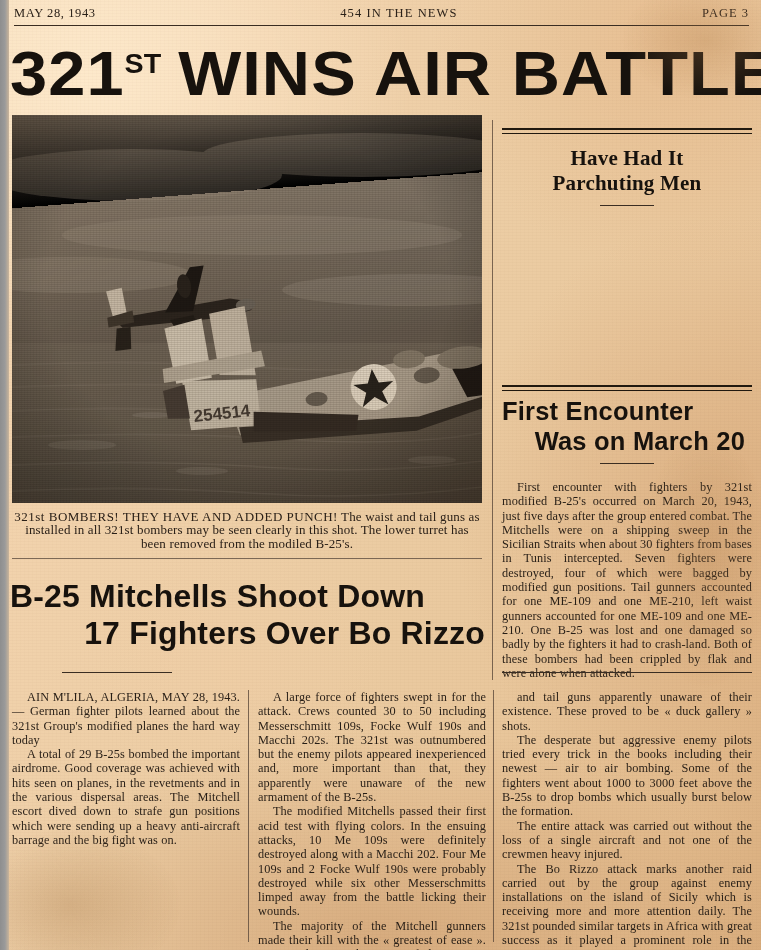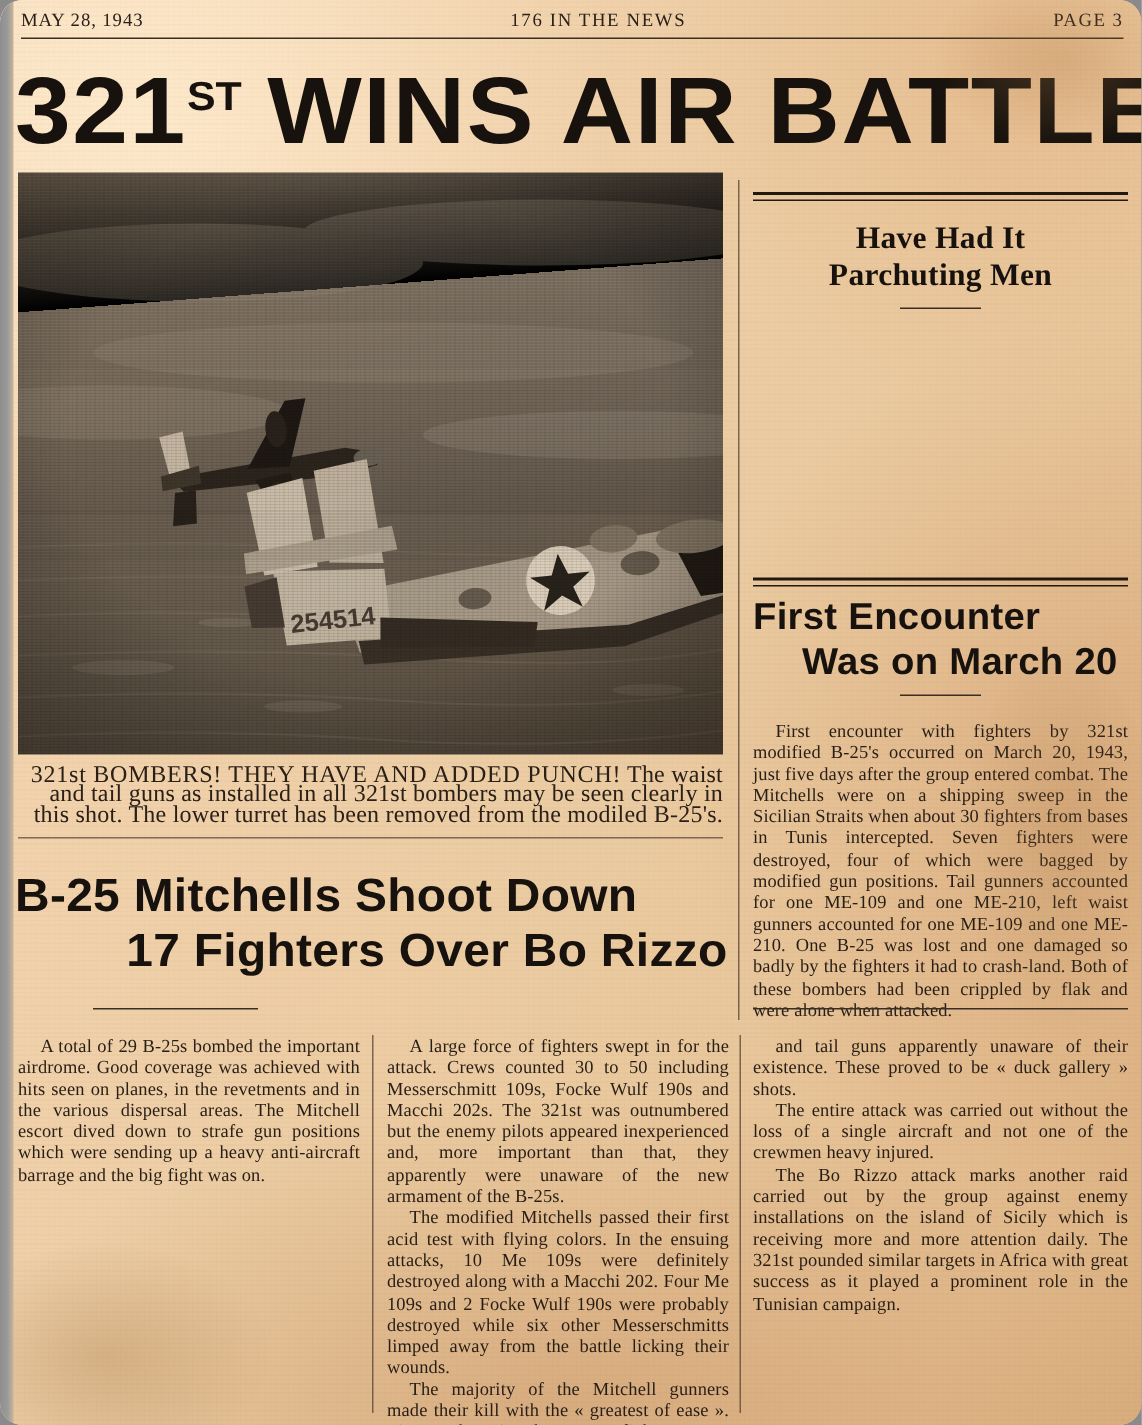--- a/index.html
+++ b/index.html
@@ -8,21 +8,20 @@
     background: #8a8a8a;
   }
   #page {
     position: relative;
     width: 761px;
     height: 950px;
     overflow: hidden;
     background: #f0cfa8;
     font-family: "Liberation Serif", serif;
     color: #231a12;
-    border-radius: 15px;
   }
   
   #paper-bg {
     position: absolute;
     inset: 0;
     background:
       radial-gradient(ellipse 60% 40% at 12% 8%, rgba(255,236,207,0.85), rgba(255,236,207,0) 70%),
       radial-gradient(ellipse 45% 35% at 88% 4%, rgba(228,180,133,0.55), rgba(228,180,133,0) 70%),
       radial-gradient(ellipse 50% 45% at 96% 55%, rgba(214,165,118,0.6), rgba(214,165,118,0) 72%),
       radial-gradient(ellipse 70% 30% at 50% 99%, rgba(203,154,107,0.6), rgba(203,154,107,0) 75%),
@@ -121,23 +120,23 @@
     position: absolute;
     inset: 0;
     pointer-events: none;
     background: linear-gradient(150deg, rgba(196,150,96,.22), rgba(120,92,58,.12) 60%, rgba(150,110,70,.26));
     mix-blend-mode: multiply;
   }
   .caption {
     position: absolute;
     left: 12px; top: 510px;
     width: 470px;
-    font-size: 16px;
+    font-size: 13px;
     line-height: 13.4px;
-    text-align: right;
+    text-align: center;
     color: #2a2018;
     letter-spacing: .15px;
   }
   .caption .cap-lead { letter-spacing: .5px; }
   .rule-caption {
     position: absolute;
     left: 12px; top: 558px; width: 470px;
     border-top: 1px solid #55453a;
     opacity: .75;
   }
@@ -227,21 +226,21 @@
 <body>
 
 <div id="page">
   <div id="paper-bg"></div>
   <div id="grain"></div>
 
   <div id="content">
 
     <div class="masthead">
       <span class="mh-left">MAY 28, 1943</span>
-      <span class="mh-center">176 IN THE NEWS</span>
+      <span class="mh-center">454 IN THE NEWS</span>
       <span class="mh-right">PAGE 3</span>
     </div>
     <div class="rule-top"></div>
 
     <div class="headline-main">
       <span class="word"><span>321</span><span class="sup">ST</span></span><span>WINS AIR BATTLE</span>
     </div>
 
     <div class="photo-wrap">
       <svg viewBox="0 0 470 388" preserveAspectRatio="none">
@@ -385,31 +384,33 @@
 
     <div class="rcol body-col" style="top:480px;">
       <p>First encounter with fighters by 321st modified B-25's occurred on March 20, 1943, just five days after the group entered combat. The Mitchells were on a shipping sweep in the Sicilian Straits when about 30 fighters from bases in Tunis intercepted. Seven fighters were destroyed, four of which were bagged by modified gun positions. Tail gunners accounted for one ME-109 and one ME-210, left waist gunners accounted for one ME-109 and one ME-210. One B-25 was lost and one damaged so badly by the fighters it had to crash-land. Both of these bombers had been crippled by flak and were alone when attacked.</p>
     </div>
 
     <div class="rule-short-center" style="left:502px; top:672px; width:250px;"></div>
 
     <div class="rule-short-center" style="left:62px; top:672px; width:110px;"></div>
 
     <div class="body-col" style="position:absolute; left:12px; top:690px; width:228px;">
+      <p class="first">AIN M'LILA, ALGERIA, MAY 28, 1943. — German fighter pilots learned about the 321st Group's modified planes the hard way today</p>
       <p>A total of 29 B-25s bombed the important airdrome. Good coverage was achieved with hits seen on planes, in the revetments and in the various dispersal areas. The Mitchell escort dived down to strafe gun positions which were sending up a heavy anti-aircraft barrage and the big fight was on.</p>
     </div>
 
     <div class="body-col" style="position:absolute; left:258px; top:690px; width:228px;">
       <p class="first">A large force of fighters swept in for the attack. Crews counted 30 to 50 including Messerschmitt 109s, Focke Wulf 190s and Macchi 202s. The 321st was outnumbered but the enemy pilots appeared inexperienced and, more important than that, they apparently were unaware of the new armament of the B-25s.</p>
       <p>The modified Mitchells passed their first acid test with flying colors. In the ensuing attacks, 10 Me 109s were definitely destroyed along with a Macchi 202. Four Me 109s and 2 Focke Wulf 190s were probably destroyed while six other Messerschmitts limped away from the battle licking their wounds.</p>
       <p>The majority of the Mitchell gunners made their kill with the « greatest of ease ». Time and again, the enemy fighters came within easy range of the waist</p>
     </div>
 
     <div class="body-col" style="position:absolute; left:502px; top:690px; width:250px;">
       <p>and tail guns apparently unaware of their existence. These proved to be « duck gallery » shots.</p>
+      <p>The desperate but aggressive enemy pilots tried every trick in the books including their newest — air to air bombing. Some of the fighters went about 1000 to 3000 feet above the B-25s to drop bombs which usually burst below the formation.</p>
       <p>The entire attack was carried out without the loss of a single aircraft and not one of the crewmen heavy injured.</p>
       <p>The Bo Rizzo attack marks another raid carried out by the group against enemy installations on the island of Sicily which is receiving more and more attention daily. The 321st pounded similar targets in Africa with great success as it played a prominent role in the Tunisian campaign.</p>
     </div>
 
     <div class="vrule" style="left:492px; top:120px; height:560px;"></div>
     <div class="vrule" style="left:248px; top:690px; height:252px;"></div>
     <div class="vrule" style="left:493px; top:690px; height:252px;"></div>
 
     <div class="smudge" style="right:-30px; top:-20px; width:170px; height:120px; background:radial-gradient(ellipse at center, rgba(176,126,74,.30), rgba(176,126,74,0) 70%);"></div>
     <div class="smudge" style="left:-40px; bottom:-30px; width:220px; height:150px; background:radial-gradient(ellipse at center, rgba(160,114,66,.28), rgba(160,114,66,0) 72%);"></div>

